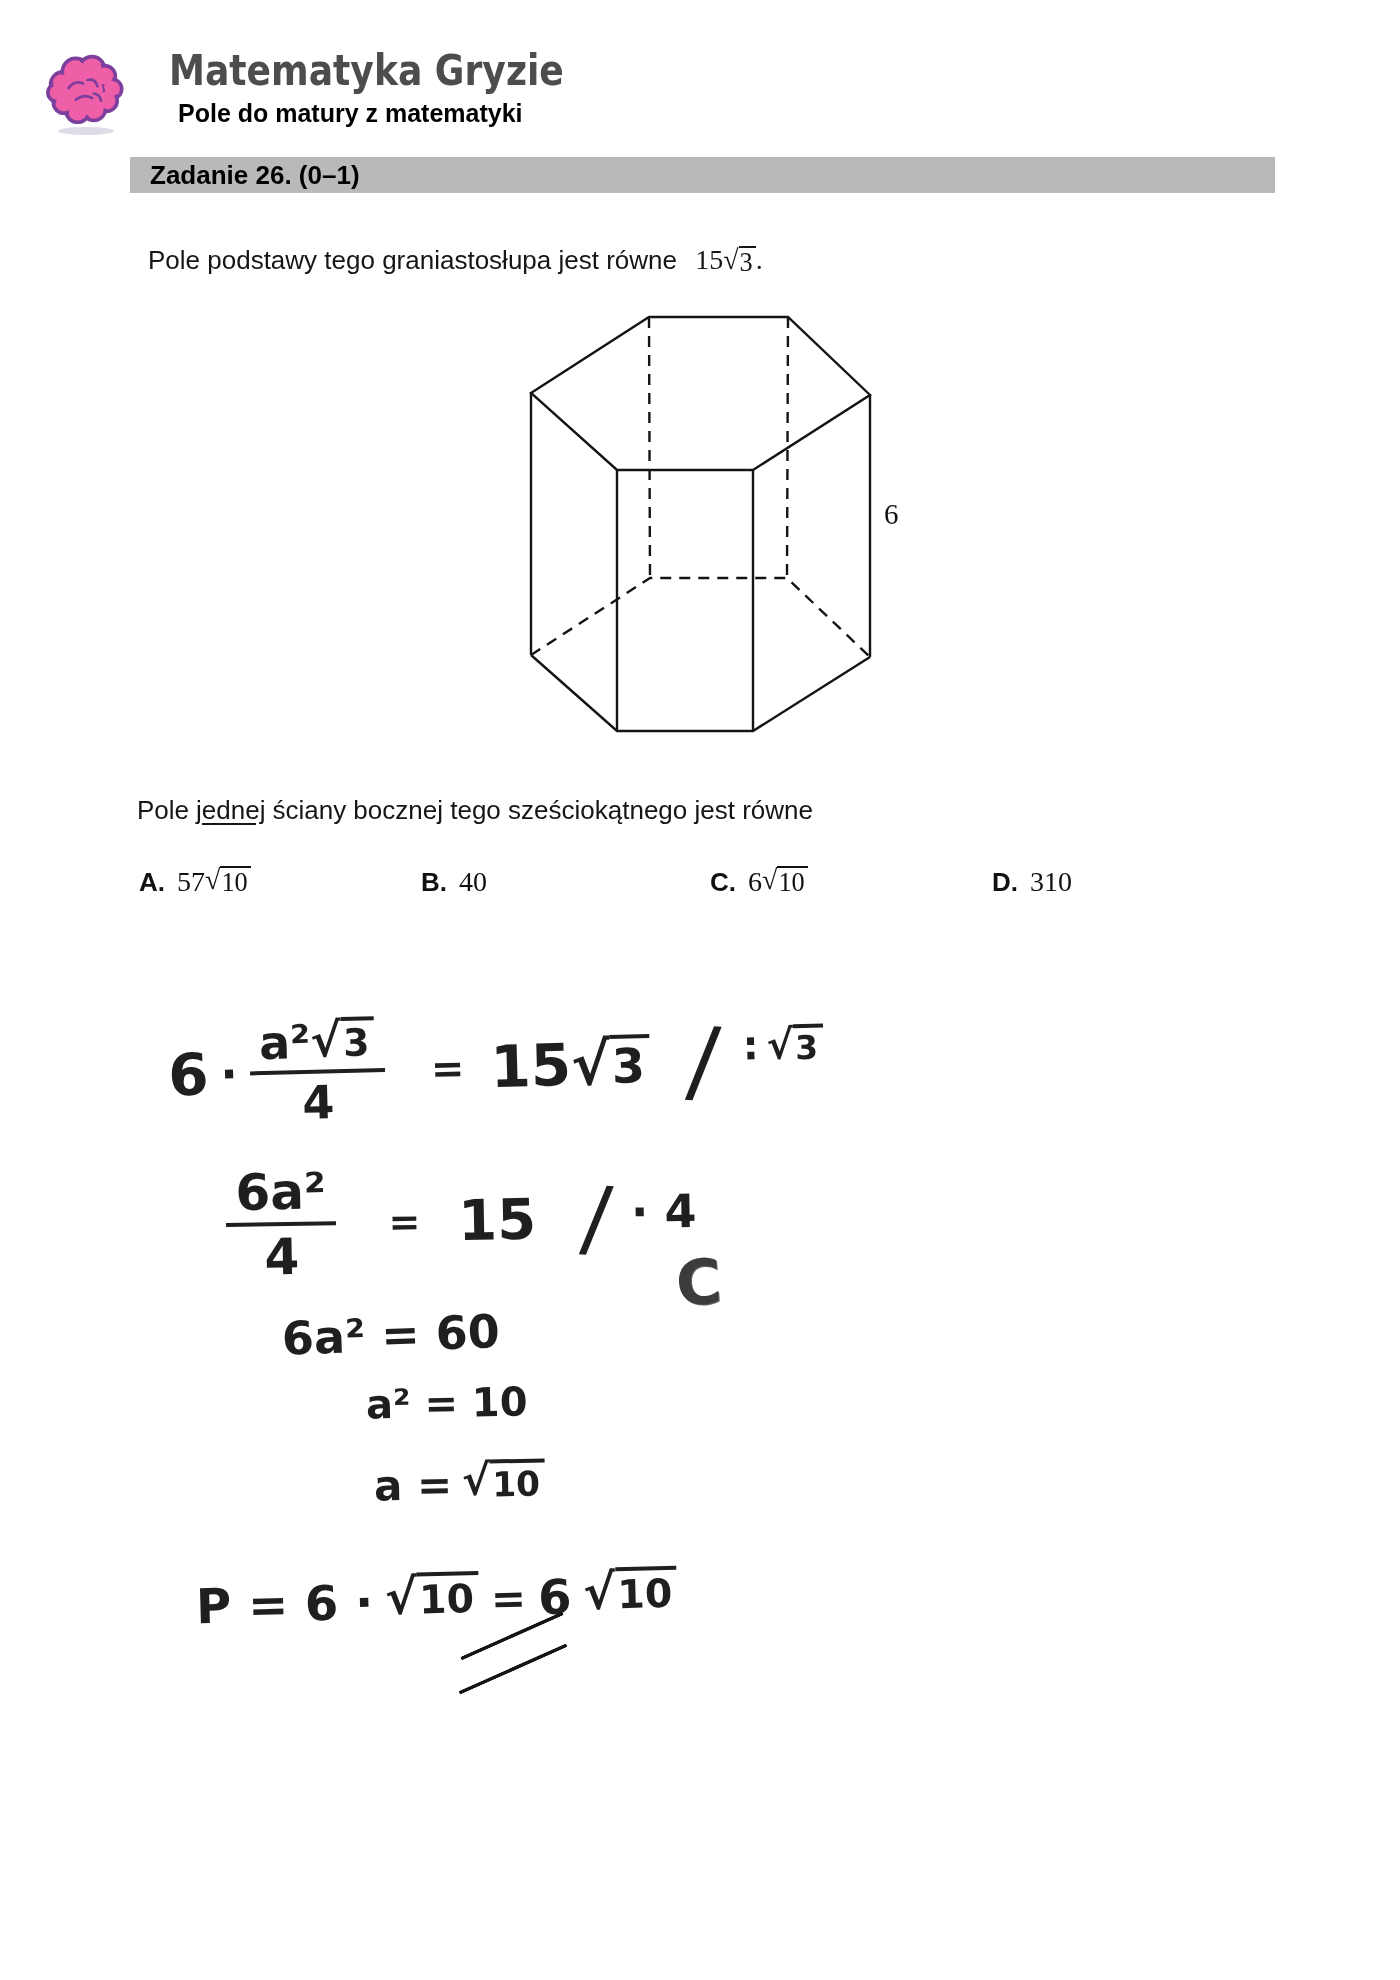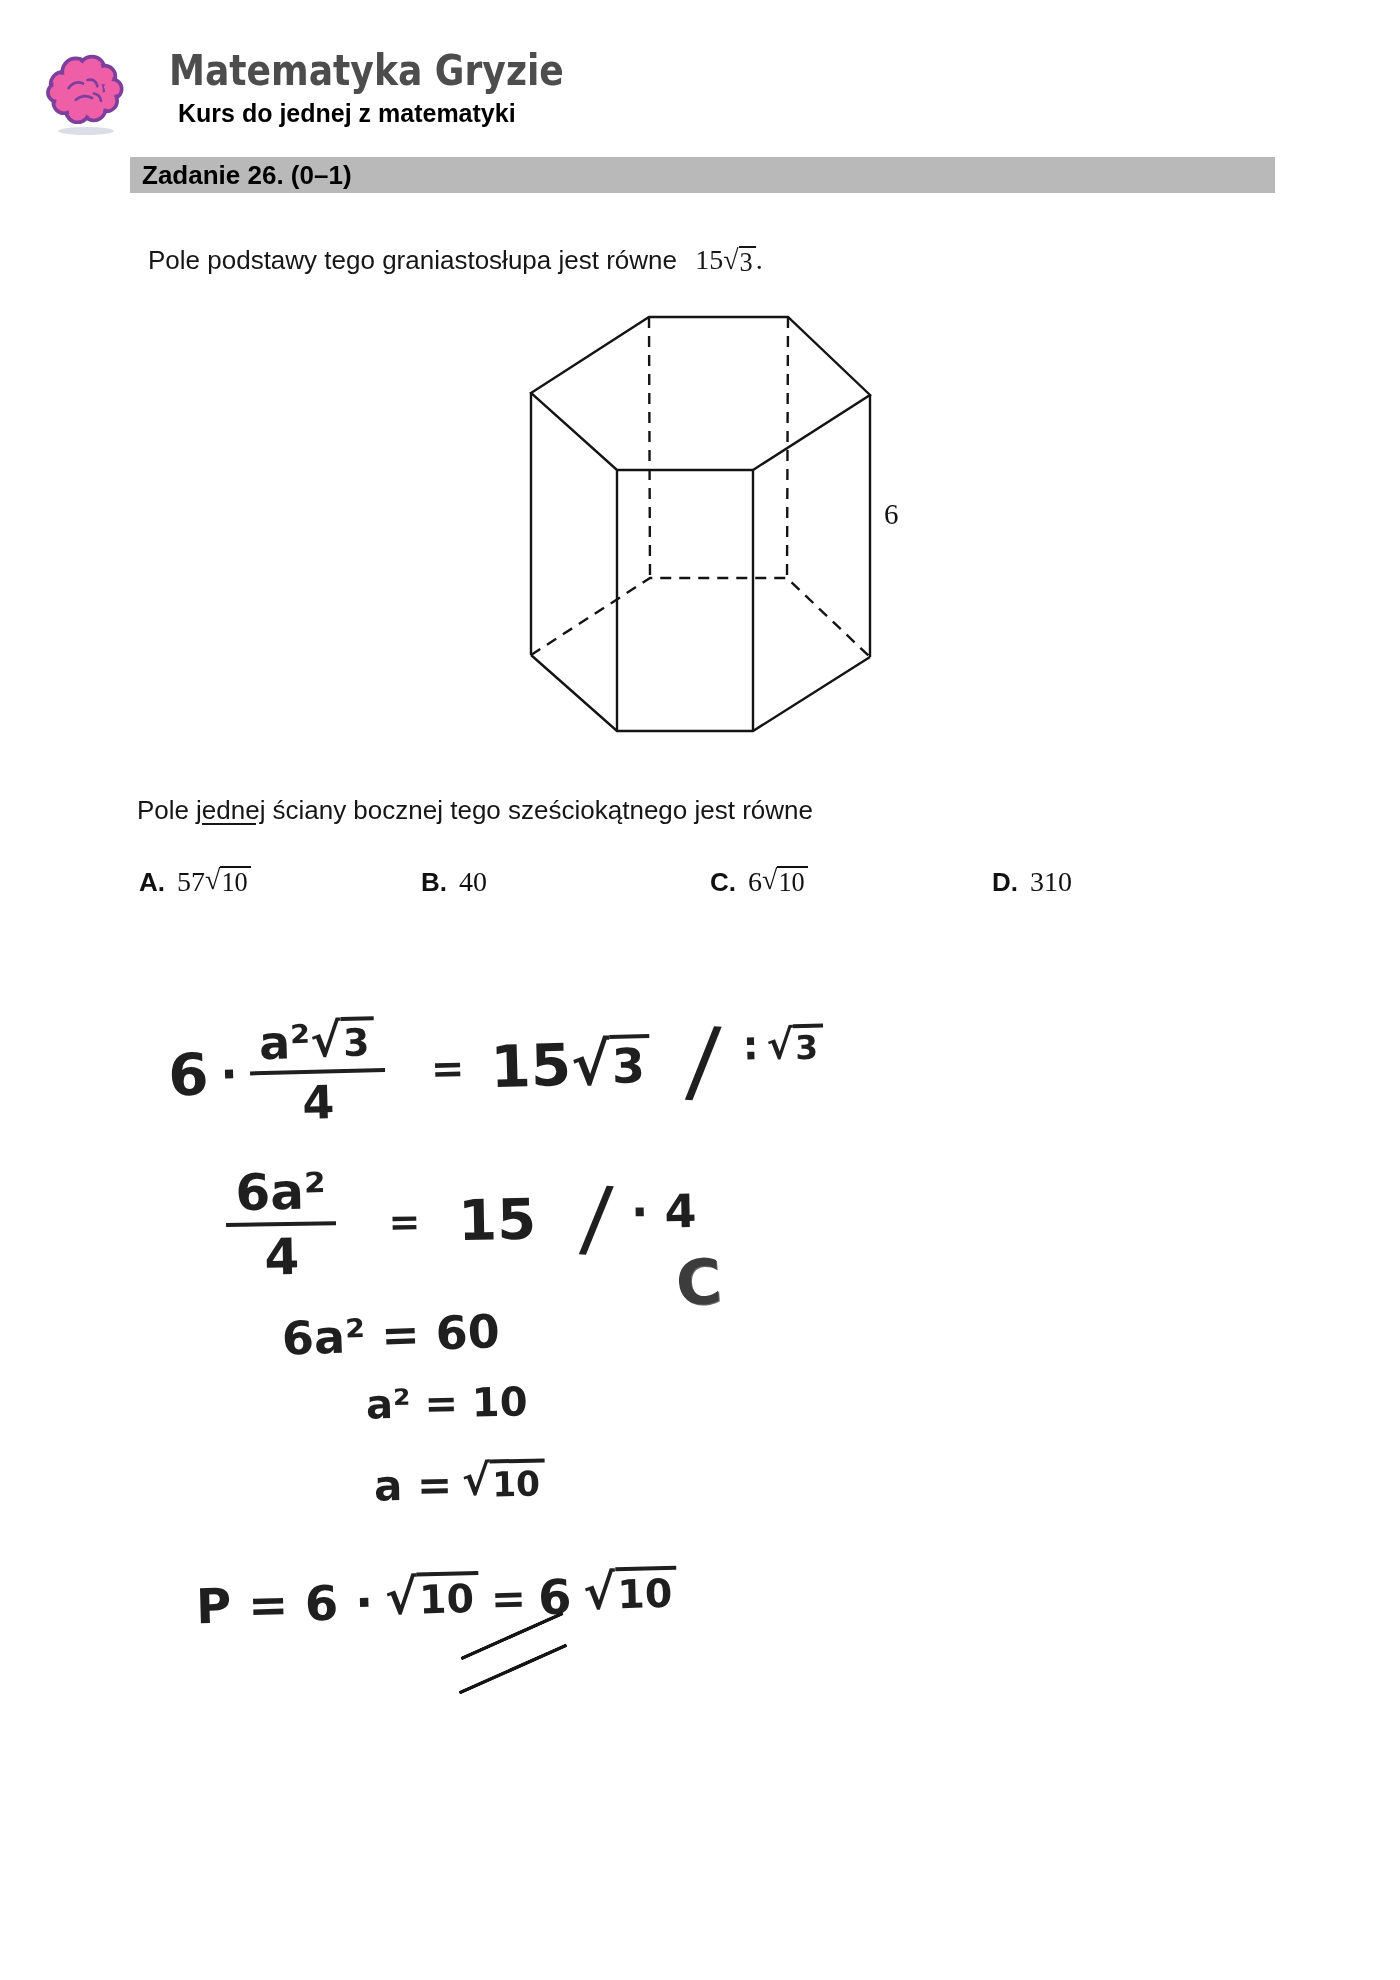--- a/index.html
+++ b/index.html
@@ -11,21 +11,21 @@
   .logo-shadow{position:absolute;left:58px;top:127px;width:56px;height:8px;border-radius:50%;
                background:#dcdde6;}
   .brand{position:absolute;left:169px;top:46px;font-family:"DejaVu Sans",sans-serif;
          font-weight:bold;font-size:42px;color:#4d4d4d;letter-spacing:0px;
          transform:scaleX(0.86);transform-origin:left top;white-space:nowrap;}
   .tagline{position:absolute;left:178px;top:99px;font-size:25px;font-weight:bold;color:#000;
            white-space:nowrap;}
 
   
   .banner{position:absolute;left:130px;top:157px;width:1145px;height:36px;background:#b9b9b9;}
-  .banner .banner-text{display:block;padding-left:12px;line-height:36px;font-size:26px;
+  .banner .banner-text{display:block;padding-left:20px;line-height:36px;font-size:26px;
            font-weight:bold;color:#000;}
 
   
   .p1{position:absolute;left:137px;top:202px;font-size:26px;white-space:nowrap;color:#161616;}
   .p2{position:absolute;left:148px;top:244px;font-size:26px;white-space:nowrap;color:#161616;}
   .stmt-val{margin:0 11px;}
   .math{font-family:"Liberation Serif",serif;font-size:28px;}
 
   
   .sq{display:inline-flex;align-items:flex-start;vertical-align:baseline;}
@@ -129,21 +129,21 @@
     </g>
     <g stroke="#7d3f9e" stroke-width="3" fill="none" stroke-linecap="round">
       <path d="M34,42 q7,-9 16,-5"></path>
       <path d="M55,33 q9,-2 11,7"></path>
       <path d="M42,55 q9,-7 18,-2"></path>
       <path d="M62,48 q7,1 8,8"></path>
     </g>
   </svg>
   <div class="logo-shadow"></div>
   <div class="brand">Matematyka Gryzie</div>
-  <div class="tagline">Kurs do jednej z matematyki</div>
+  <div class="tagline">Pole do matury z matematyki</div>
 
   <div class="banner">
     <span class="banner-text">Zadanie 26. (0–1)</span>
   </div>
 
   <div class="p2">
     <span>Pole podstawy tego graniastosłupa jest równe</span>
     <span class="math stmt-val"><span>15</span><span class="sq">
           <span class="sym">√</span>
           <span class="rad">3</span>

